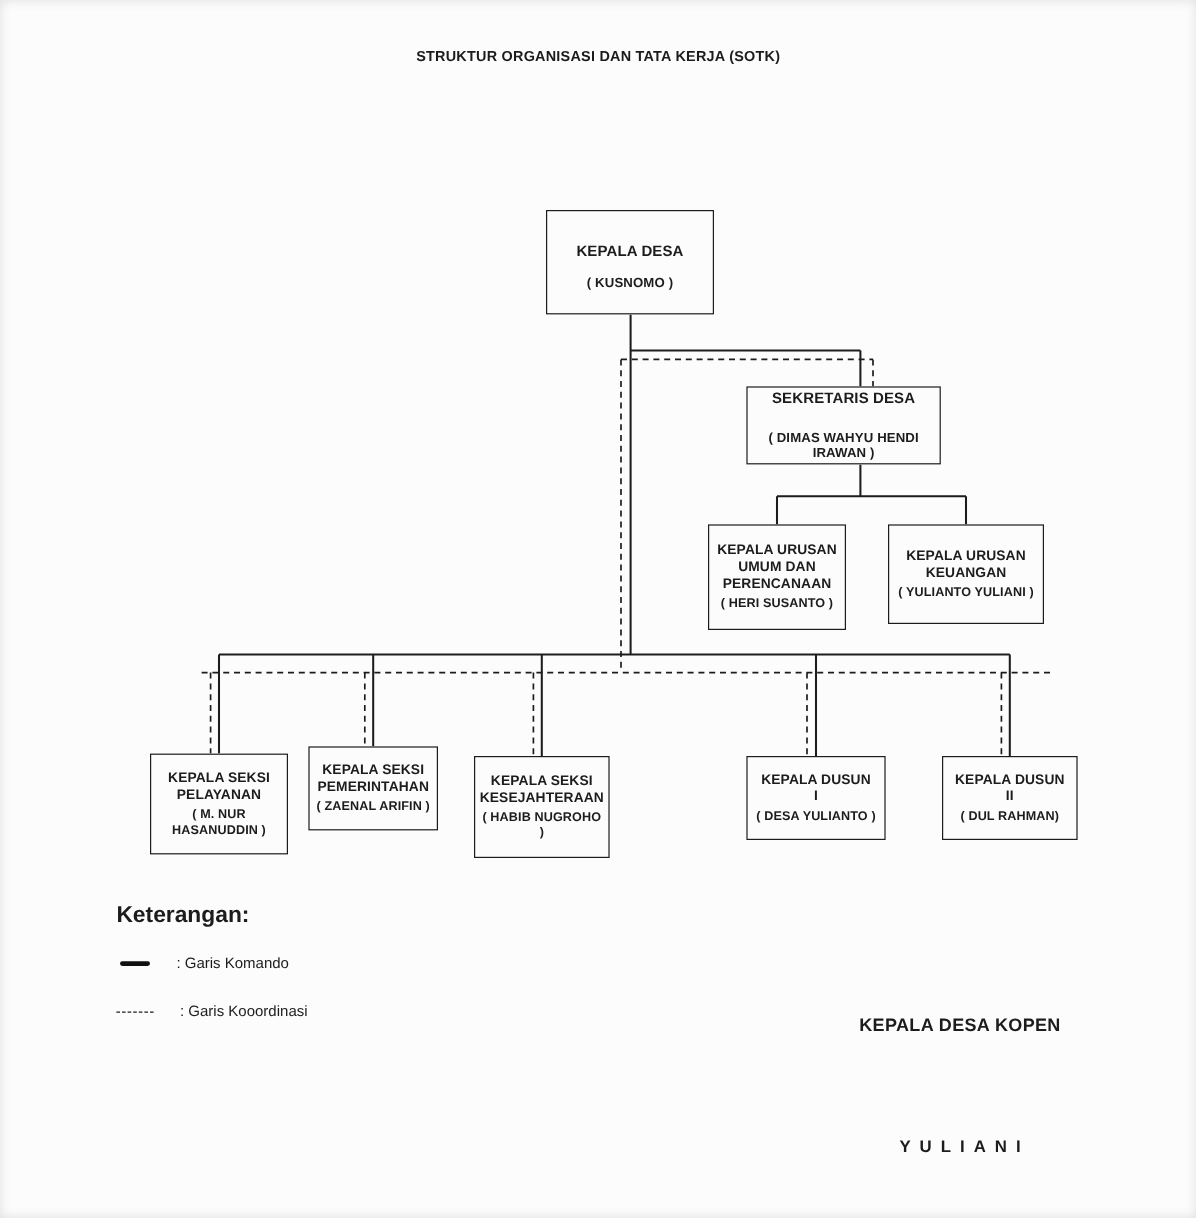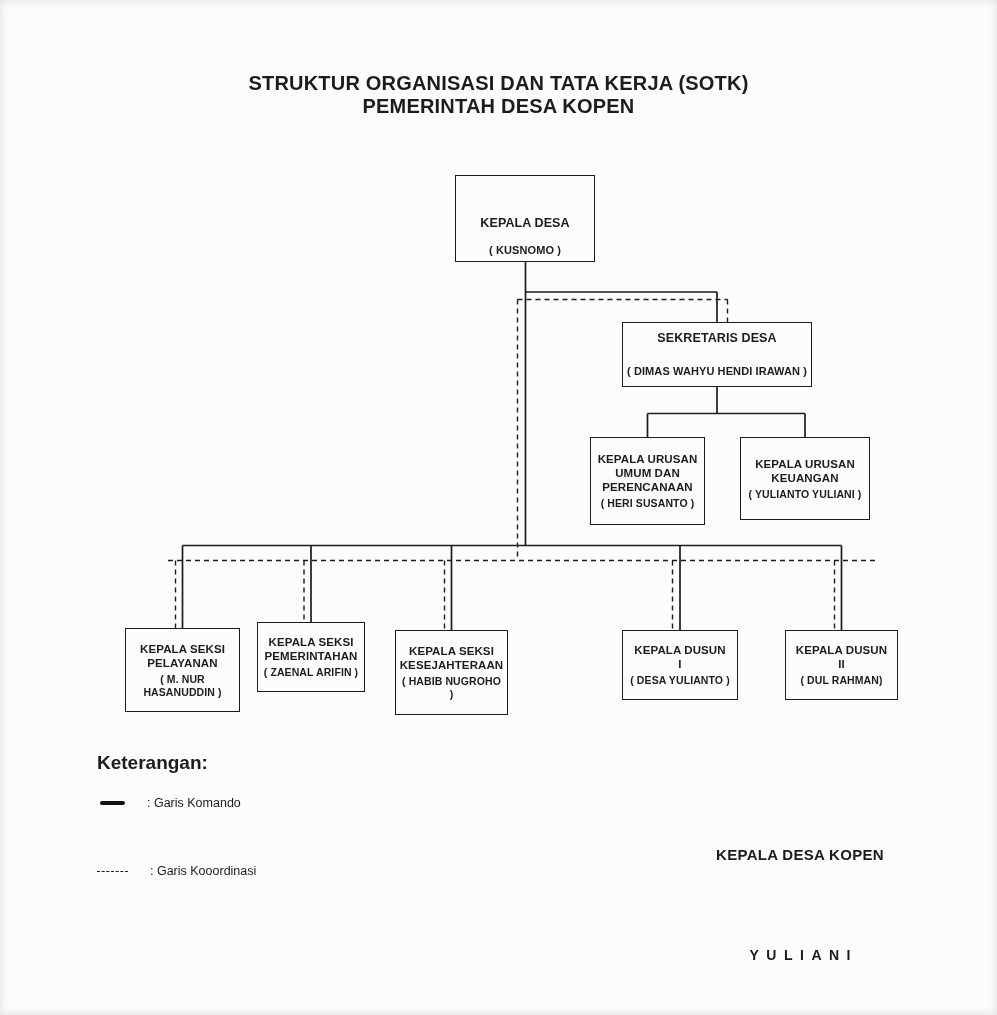--- a/index.html
+++ b/index.html
@@ -14,24 +14,23 @@
     box-shadow: inset 0 0 10px rgba(0,0,0,0.12);
     overflow: hidden;
   }
   .page-title {
     position: absolute;
     top: 36px;
     left: 0;
     width: 100%;
     text-align: center;
     font-weight: bold;
-    font-size: 20px;
+    font-size: 12px;
     line-height: 23px;
     letter-spacing: 0.2px;
-    margin-top: 36px;
   }
   svg.connectors {
     position: absolute;
     top: 0; left: 0;
     width: 997px;
     height: 1015px;
   }
   .node {
     position: absolute;
     border: 1.6px solid #1c1c1c;
@@ -52,39 +51,39 @@
     white-space: pre-line;
     letter-spacing: 0.1px;
   }
   .node-person {
     font-size: 10.5px;
     line-height: 13px;
     white-space: pre-line;
     letter-spacing: 0.1px;
     font-weight: bold;
   }
-  .node-tall { justify-content: flex-end; padding-top: 12px; gap: 14px; }
+  .node-tall { justify-content: center; padding-top: 12px; gap: 14px; }
   .node-wide .node-title { font-size: 12.5px; }
   .node-wide .node-person { font-size: 11px; }
   .legend-heading {
     position: absolute;
     left: 97px;
     top: 752px;
     font-weight: bold;
     font-size: 19px;
   }
   .legend-row {
     position: absolute;
     display: flex;
     align-items: center;
     gap: 22px;
     font-size: 12.5px;
   }
   .legend-row-komando { left: 100px; top: 796px; }
-  .legend-row-koordinasi { left: 97px; top: 864px; }
+  .legend-row-koordinasi { left: 97px; top: 836px; }
   .legend-line-solid {
     width: 25px; height: 4px;
     background: #111;
     border-radius: 2px;
   }
   .legend-line-dashed {
     width: 31px; height: 0;
     border-top: 1.6px dashed #1c1c1c;
   }
   .sig-title {
@@ -109,41 +108,40 @@
     text-indent: 7.5px;
   }
 </style>
 </head>
 <body>
 
 <div class="page">
 
   <div class="page-title">
     <div>STRUKTUR ORGANISASI DAN TATA KERJA (SOTK)</div>
-    <div>PEMERINTAH DESA KOPEN</div>
   </div>
 
   <svg class="connectors" viewBox="0 0 997 1015" aria-hidden="true">
     <path d="M525.5 262 V545.5
          M525.5 292 H717 M717 292 V322
          M717 387 V413.5 M647.5 413.5 H805 M647.5 413.5 V437 M805 413.5 V437
          M182.5 545.5 H841.5
          M182.5 545.5 V628 M311 545.5 V622 M451.5 545.5 V630 M680 545.5 V630 M841.5 545.5 V630" fill="none" stroke="#1c1c1c" stroke-width="1.7"></path>
     <path d="M517.5 299.5 V560.5
          M517.5 299.5 H727.5 M727.5 299.5 V322
          M168 560.5 H875
          M175.5 560.5 V628 M304 560.5 V622 M444.5 560.5 V630 M672.5 560.5 V630 M834.5 560.5 V630" fill="none" stroke="#1c1c1c" stroke-width="1.4" stroke-dasharray="5 4"></path>
   </svg>
 
   <div class="node node-tall node-wide" style="left:455px; top:175px; width:140px; height:87px;">
     <div class="node-title">KEPALA DESA</div>
     <div class="node-person">( KUSNOMO )</div>
   </div>
 
-  <div class="node node-wide" style="left:622px; top:322px; width:190px; height:65px;gap:20px;">
+  <div class="node node-wide" style="left:622px; top:322px; width:162px; height:65px;gap:20px;">
     <div class="node-title">SEKRETARIS DESA</div>
     <div class="node-person">( DIMAS WAHYU HENDI IRAWAN )</div>
   </div>
 
   <div class="node" style="left:590px; top:437px; width:115px; height:88px;">
     <div class="node-title">KEPALA URUSAN
 UMUM DAN
 PERENCANAAN</div>
     <div class="node-person">( HERI SUSANTO )</div>
   </div>

